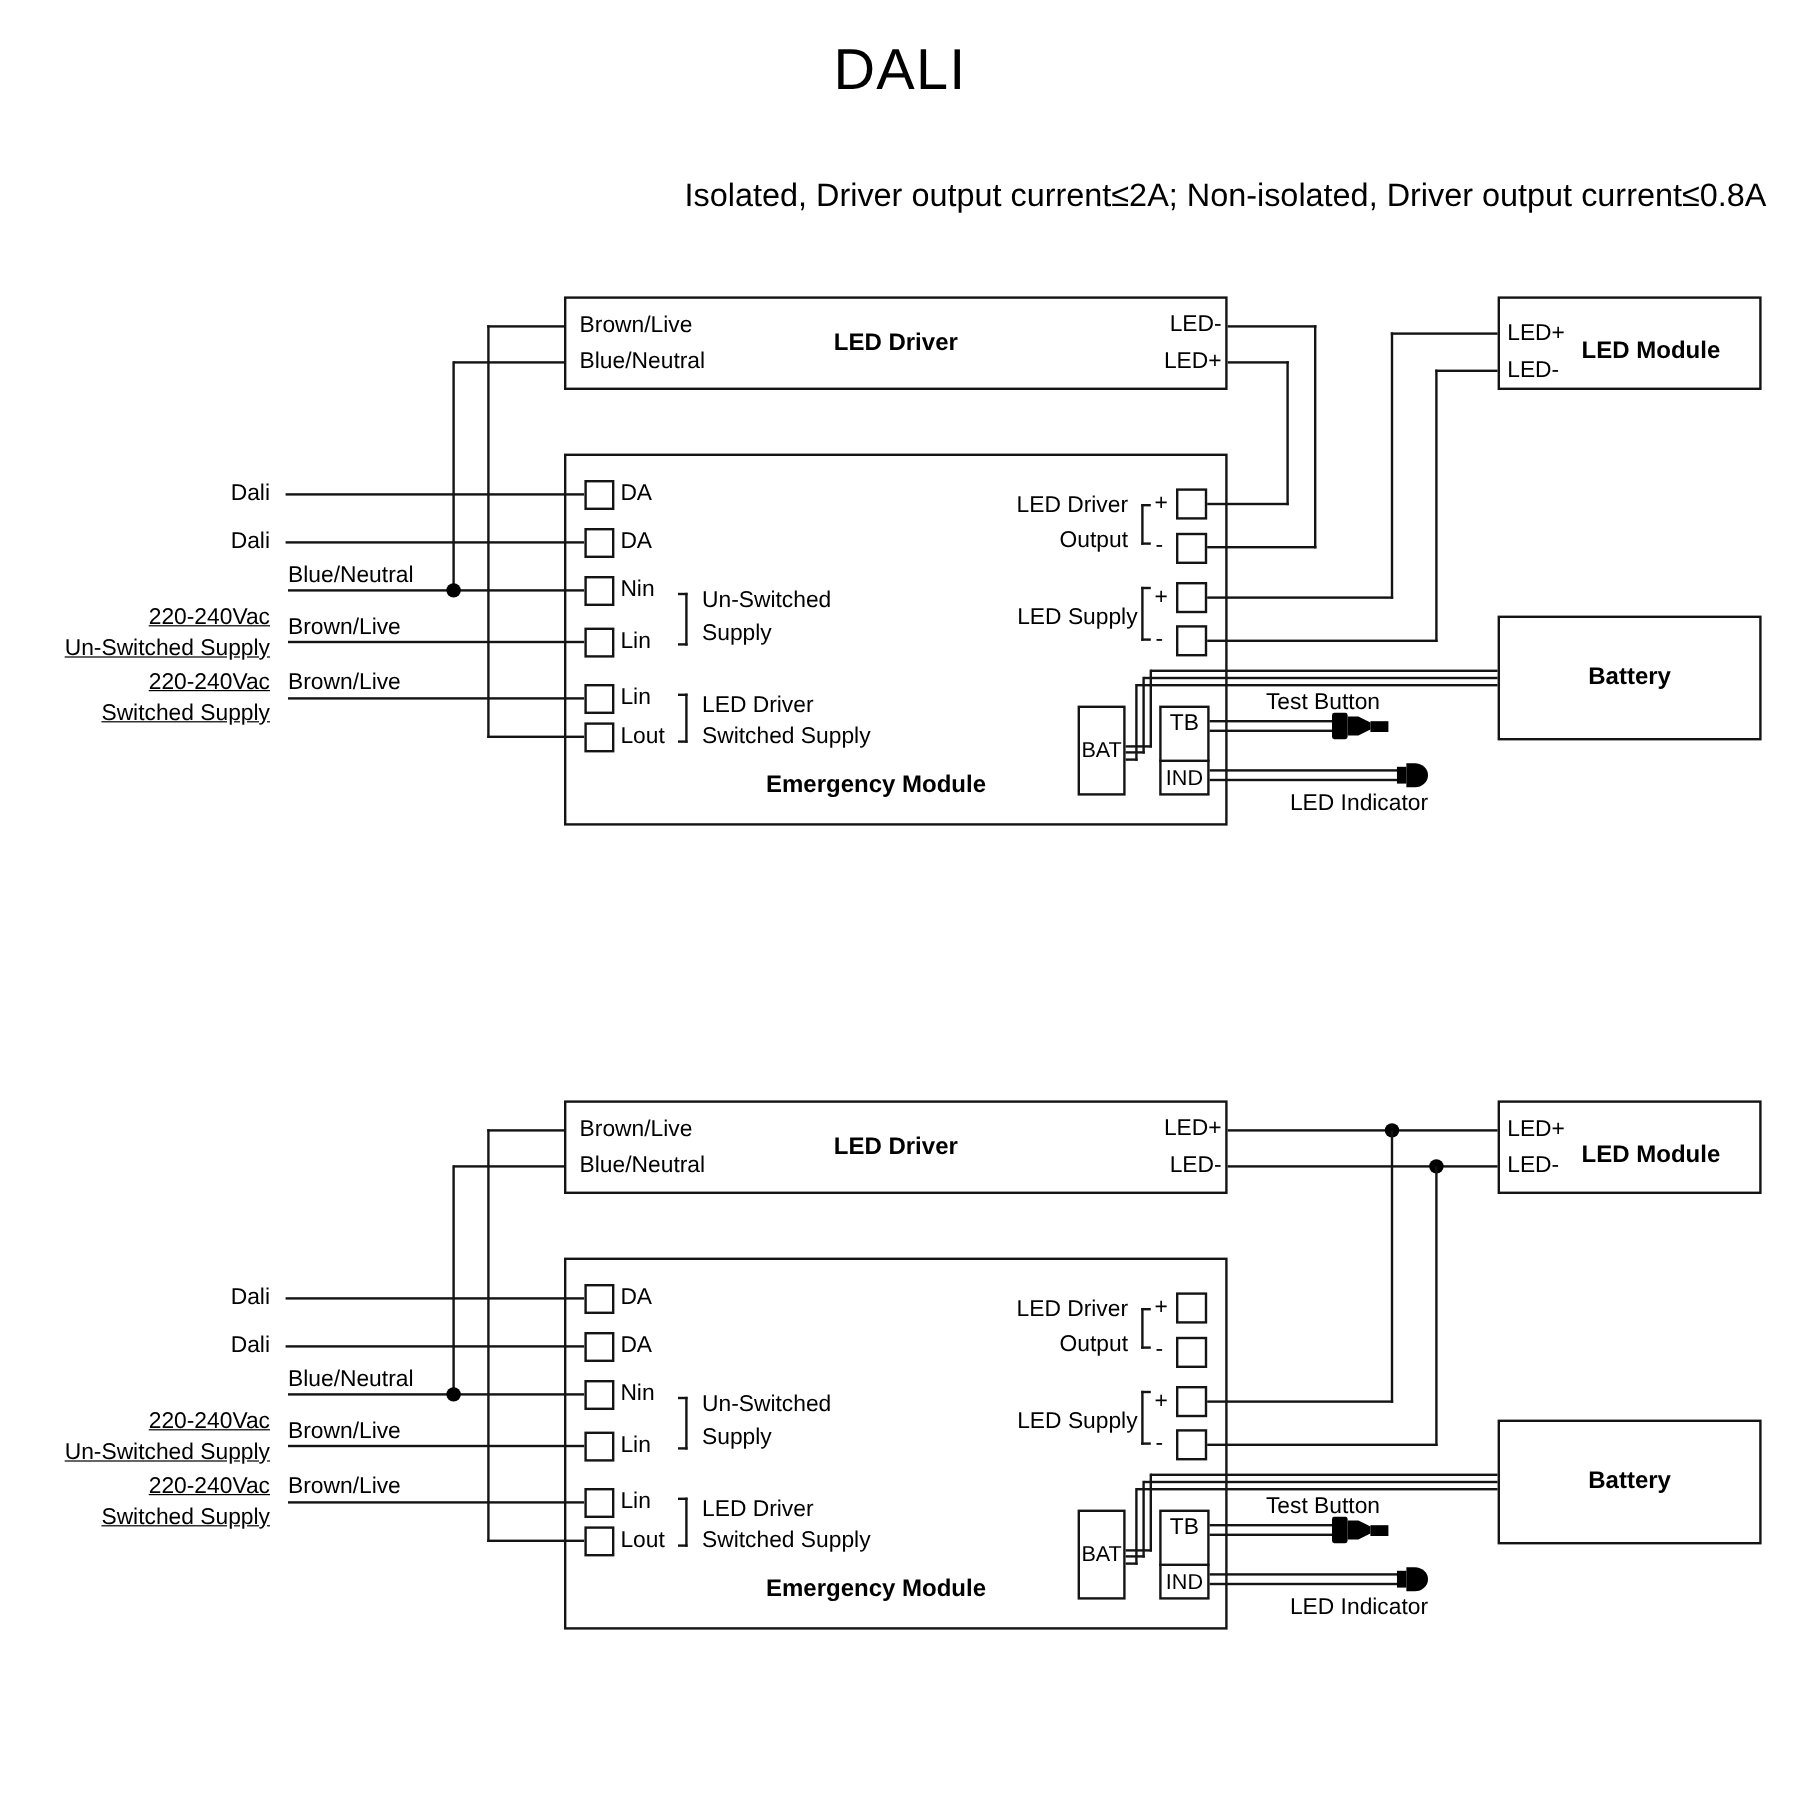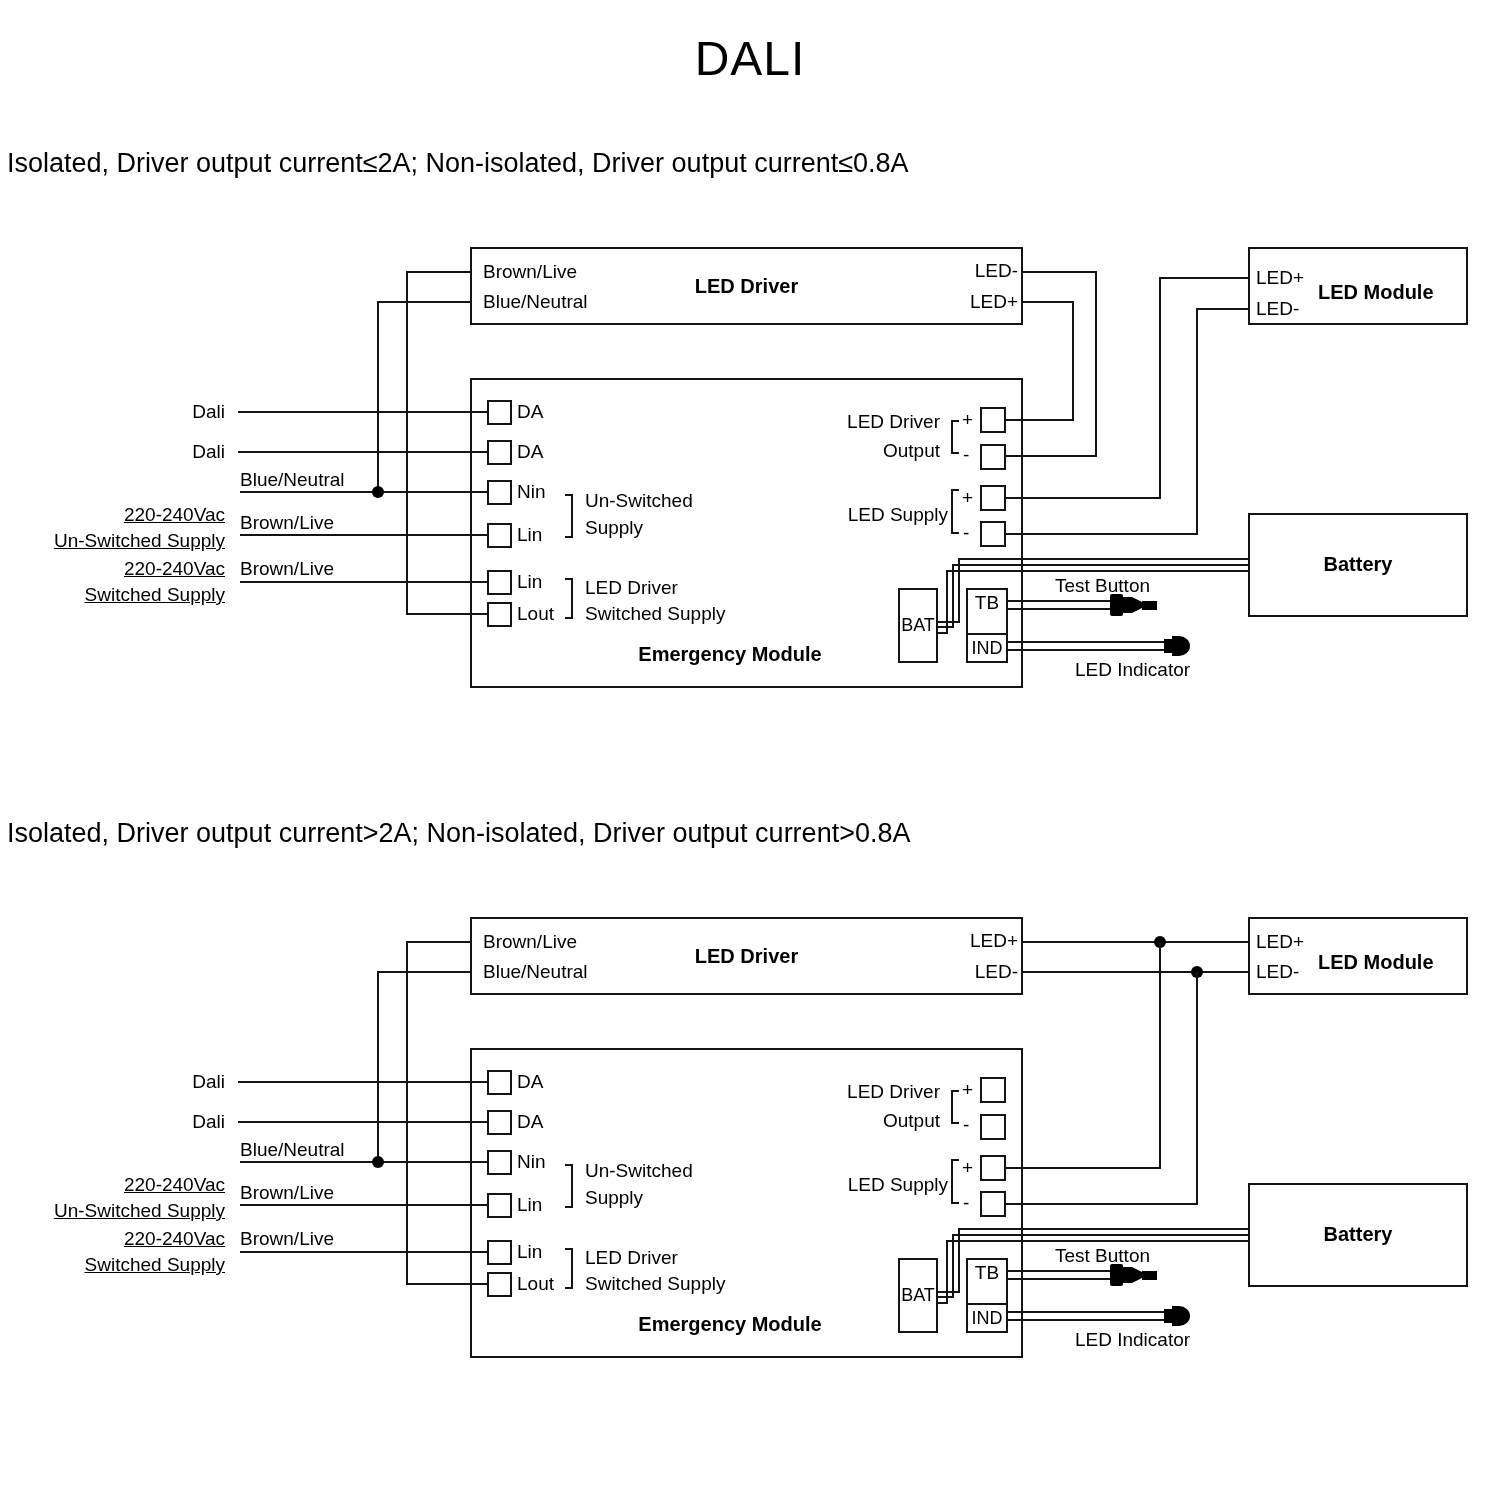--- a/index.html
+++ b/index.html
@@ -12,21 +12,21 @@
   .sq{position:absolute;width:25px;height:25px;border:2px solid #141414;background:#fff;box-sizing:border-box;}
   .dot{position:absolute;width:12px;height:12px;border-radius:50%;background:#000;}
   .lbl{position:absolute;font-size:19px;line-height:22px;white-space:nowrap;color:#000;}
   .b{font-weight:bold;font-size:20px;}
   .ra{text-align:right;}
   .ca{text-align:center;}
   .brL{position:absolute;width:8px;box-sizing:border-box;border:2px solid #141414;border-left:none;background:transparent;}
   .brR{position:absolute;width:8px;box-sizing:border-box;border:2px solid #141414;border-right:none;background:transparent;}
   .two{line-height:26px;text-decoration:underline;}
   #title{position:absolute;left:0;top:48px;width:1500px;text-align:center;font-size:48px;letter-spacing:1px;}
-  .subtitle{position:absolute;left:7px;top:148px;width:1452px;text-align:left;font-size:27px;}
+  .subtitle{position:absolute;left:20px;top:148px;width:1452px;text-align:right;font-size:27px;}
   svg{position:absolute;display:block;}
 </style>
 </head>
 <body>
 
 <div id="page">
 
   <div id="title" class="lbl" style="position:absolute;">DALI</div>
 
   <div class="diagram" style="top:0;">
@@ -152,21 +152,20 @@
     </svg>
     <svg style="left:1164px;top:634px;" width="34" height="24" viewBox="0 0 34 24">
       <rect x="0" y="5" width="8" height="14" fill="#000"></rect>
       <path d="M8 2 L15 2 A 11 10 0 0 1 15 22 L8 22 Z" fill="#000"></path>
     </svg>
     <div class="lbl ca" style="left:1025px;top:575px;width:155px;">Test Button</div>
     <div class="lbl ca" style="left:1040px;top:659px;width:185px;">LED Indicator</div>
   </div>
 
   <div class="diagram" style="top:670px;">
-    <div class="subtitle">Isolated, Driver output current&gt;2A; Non-isolated, Driver output current&gt;0.8A</div>
 
     <div class="box" style="left:470px;top:247px;width:553px;height:78px;"></div>
     <div class="lbl" style="left:483px;top:261px;">Brown/Live</div>
     <div class="lbl" style="left:483px;top:291px;">Blue/Neutral</div>
     <div class="lbl b ca" style="left:470px;top:275px;width:553px;">LED Driver</div>
     <div class="lbl ra" style="left:868px;top:260px;width:150px;">LED+</div>
     <div class="lbl ra" style="left:868px;top:291px;width:150px;">LED-</div>
 
     <div class="box" style="left:1248px;top:247px;width:220px;height:78px;"></div>
     <div class="lbl" style="left:1256px;top:261px;">LED+</div>

